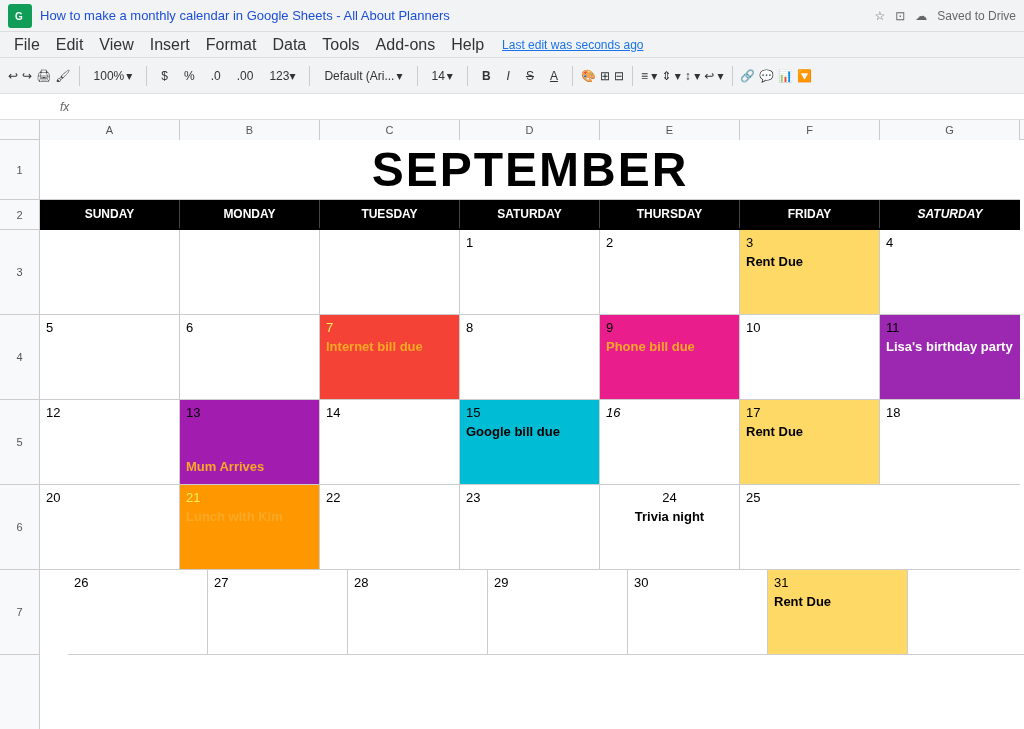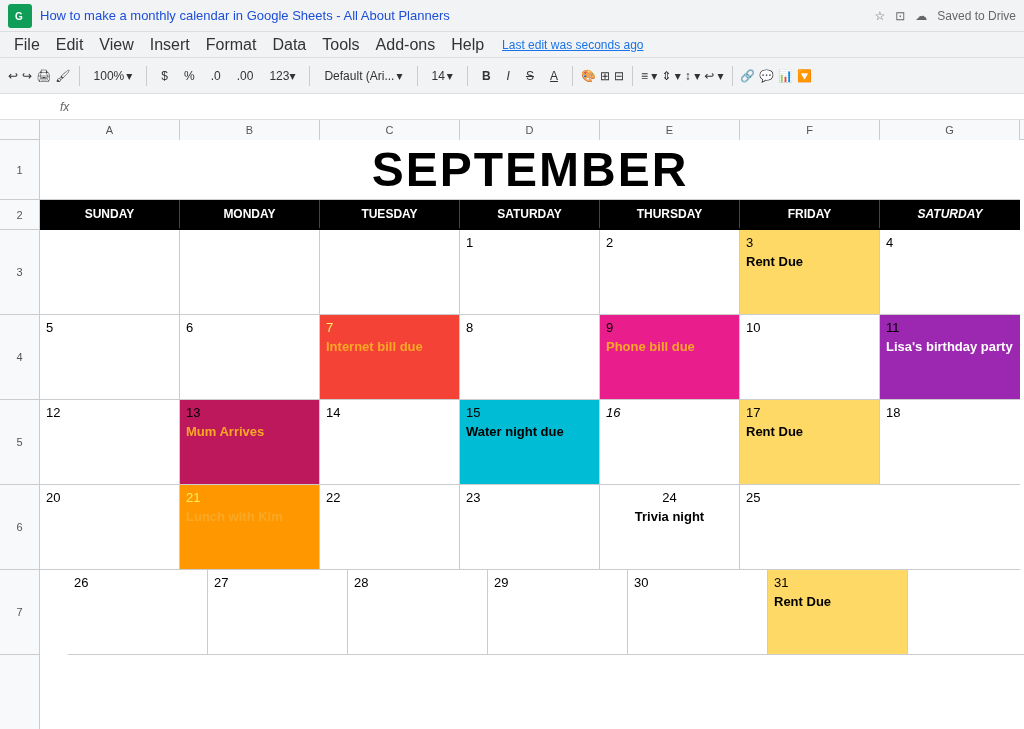--- a/index.html
+++ b/index.html
@@ -156,21 +156,21 @@
       font-weight: bold;
       margin-top: 2px;
       line-height: 1.3;
     }
 
     
     .bg-yellow { background-color: #ffd966; }
     .bg-red { background-color: #f44336; }
     .bg-pink { background-color: #e91e8c; }
     .bg-purple { background-color: #9c27b0; }
-    .bg-green { background-color: #be185d; }
+    .bg-green { background-color: #a21caf; gap: 35px; }
     .bg-cyan { background-color: #00bcd4; }
     .bg-orange { background-color: #ff9800; }
     .tc-yellow { color: #f9a825; }
     .tc-white { color: #fff; }
     .tc-black { color: #000; }
   </style>
 </head>
 <body>
 
 <div style="display:flex; flex-direction:column; height:729px; width:1024px;">
@@ -351,21 +351,21 @@
             </div>
             <div class="cal-cell bg-green" style="width: 140px; min-width: 140px;">
               <span class="day-num">13</span>
               <span class="event-text tc-yellow">Mum Arrives</span>
             </div>
             <div class="cal-cell" style="width: 140px; min-width: 140px;">
               <span class="day-num">14</span>
             </div>
             <div class="cal-cell bg-cyan" style="width: 140px; min-width: 140px;">
               <span class="day-num">15</span>
-              <span class="event-text tc-black">Water night due</span>
+              <span class="event-text tc-black">Google bill due</span>
             </div>
             <div class="cal-cell" style="width: 140px; min-width: 140px; font-style: italic;">
               <span class="day-num">16</span>
             </div>
             <div class="cal-cell bg-yellow" style="width: 140px; min-width: 140px;">
               <span class="day-num">17</span>
               <span class="event-text tc-black">Rent Due</span>
             </div>
             <div class="cal-cell" style="width: 140px; min-width: 140px; border-right: none;">
               <span class="day-num">18</span>

